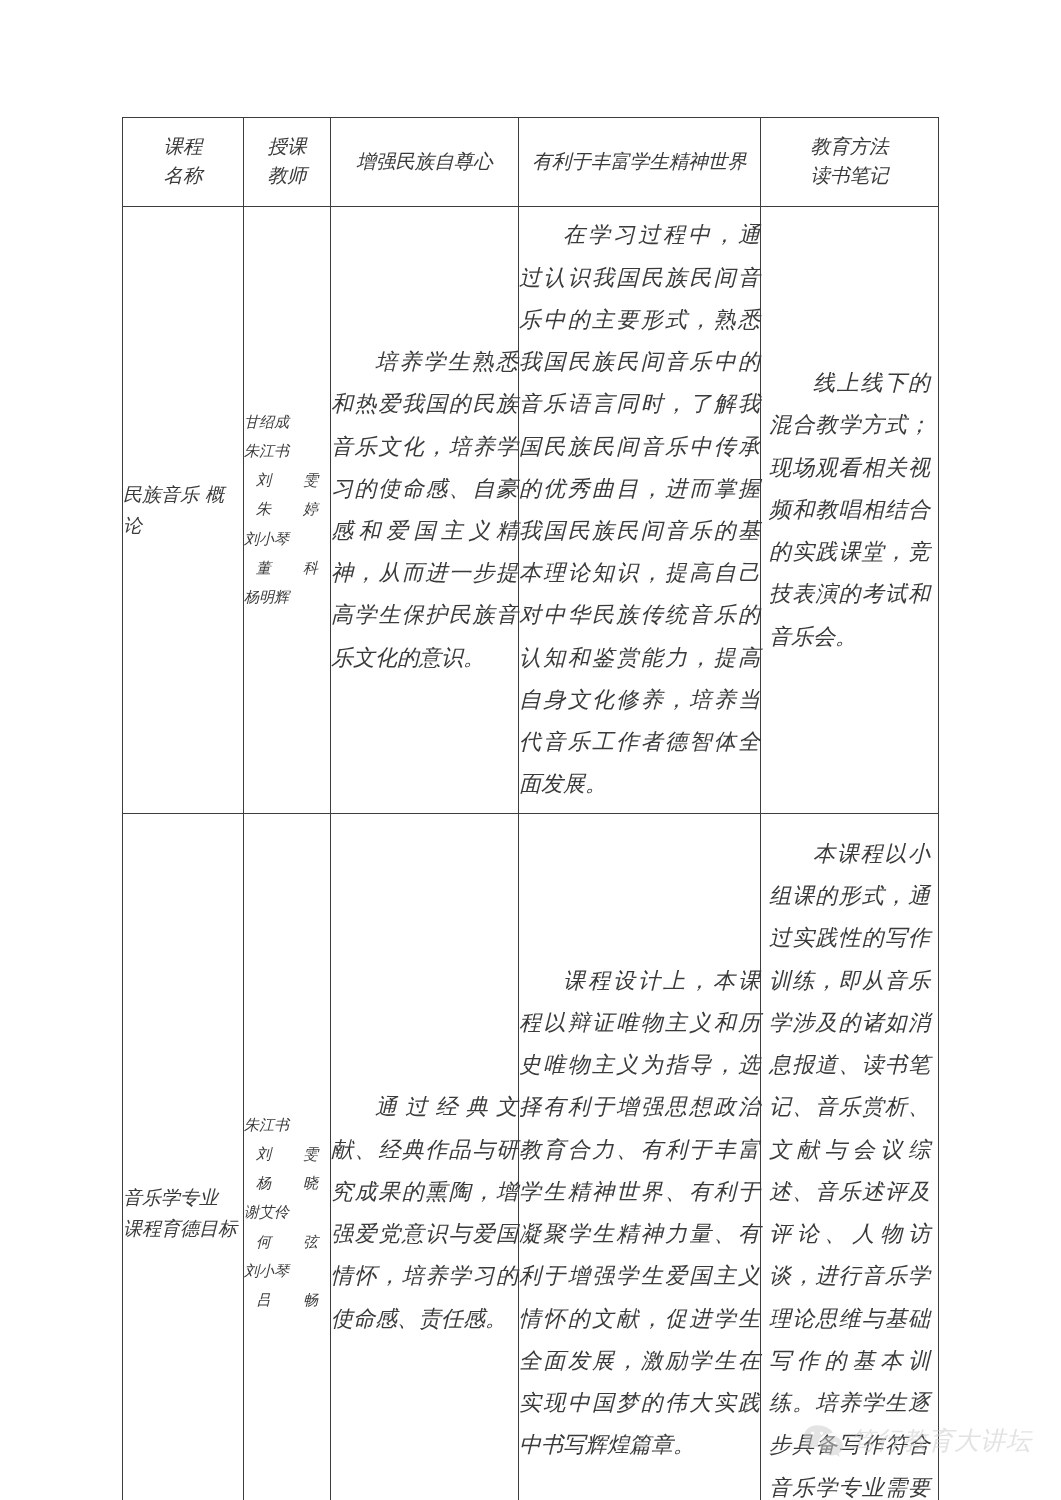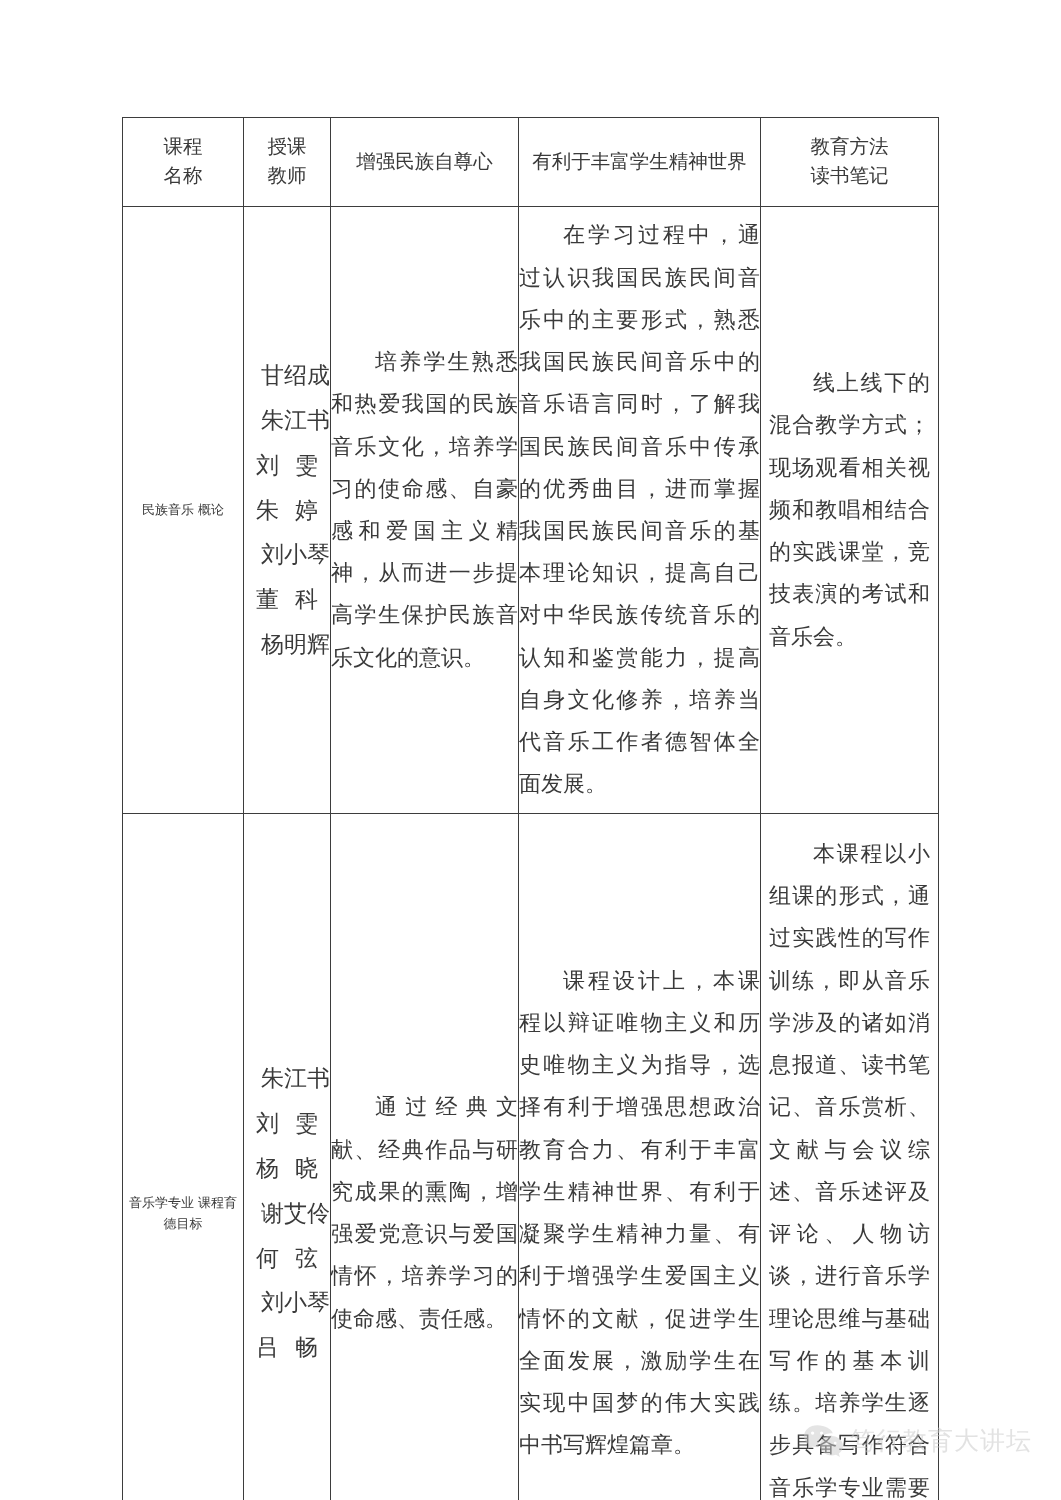--- a/index.html
+++ b/index.html
@@ -12,20 +12,21 @@
     height: 1500px;
     position: relative;
     font-family: "DejaVu Serif", "Liberation Serif", serif;
     overflow: hidden;
   }
   .page {
     position: absolute;
     left: 0; top: 0;
     width: 1061px;
     height: 1500px;
+    font-style: italic;
   }
   .doc-table {
     position: absolute;
     left: 122px;
     top: 117px;
     width: 816px;
     border-collapse: collapse;
     table-layout: fixed;
   }
   .doc-table td {
@@ -47,27 +48,27 @@
     text-align: center;
     font-size: 19.5px;
     line-height: 1.48;
   }
   .hdr .stack {
     display: block;
   }
 
   
   .cell-course {
-    text-align: center;
-    font-size: 13px;
+    text-align: left;
+    font-size: 19px;
     line-height: 1.62;
   }
   .cell-teacher {
-    text-align: right;
-    font-size: 23px;
+    text-align: left;
+    font-size: 15px;
     line-height: 1.95;
     padding: 0 6px;
   }
   .name-line {
     display: block;
     white-space: nowrap;
   }
   
   .name-line.spaced {
     display: flex;

